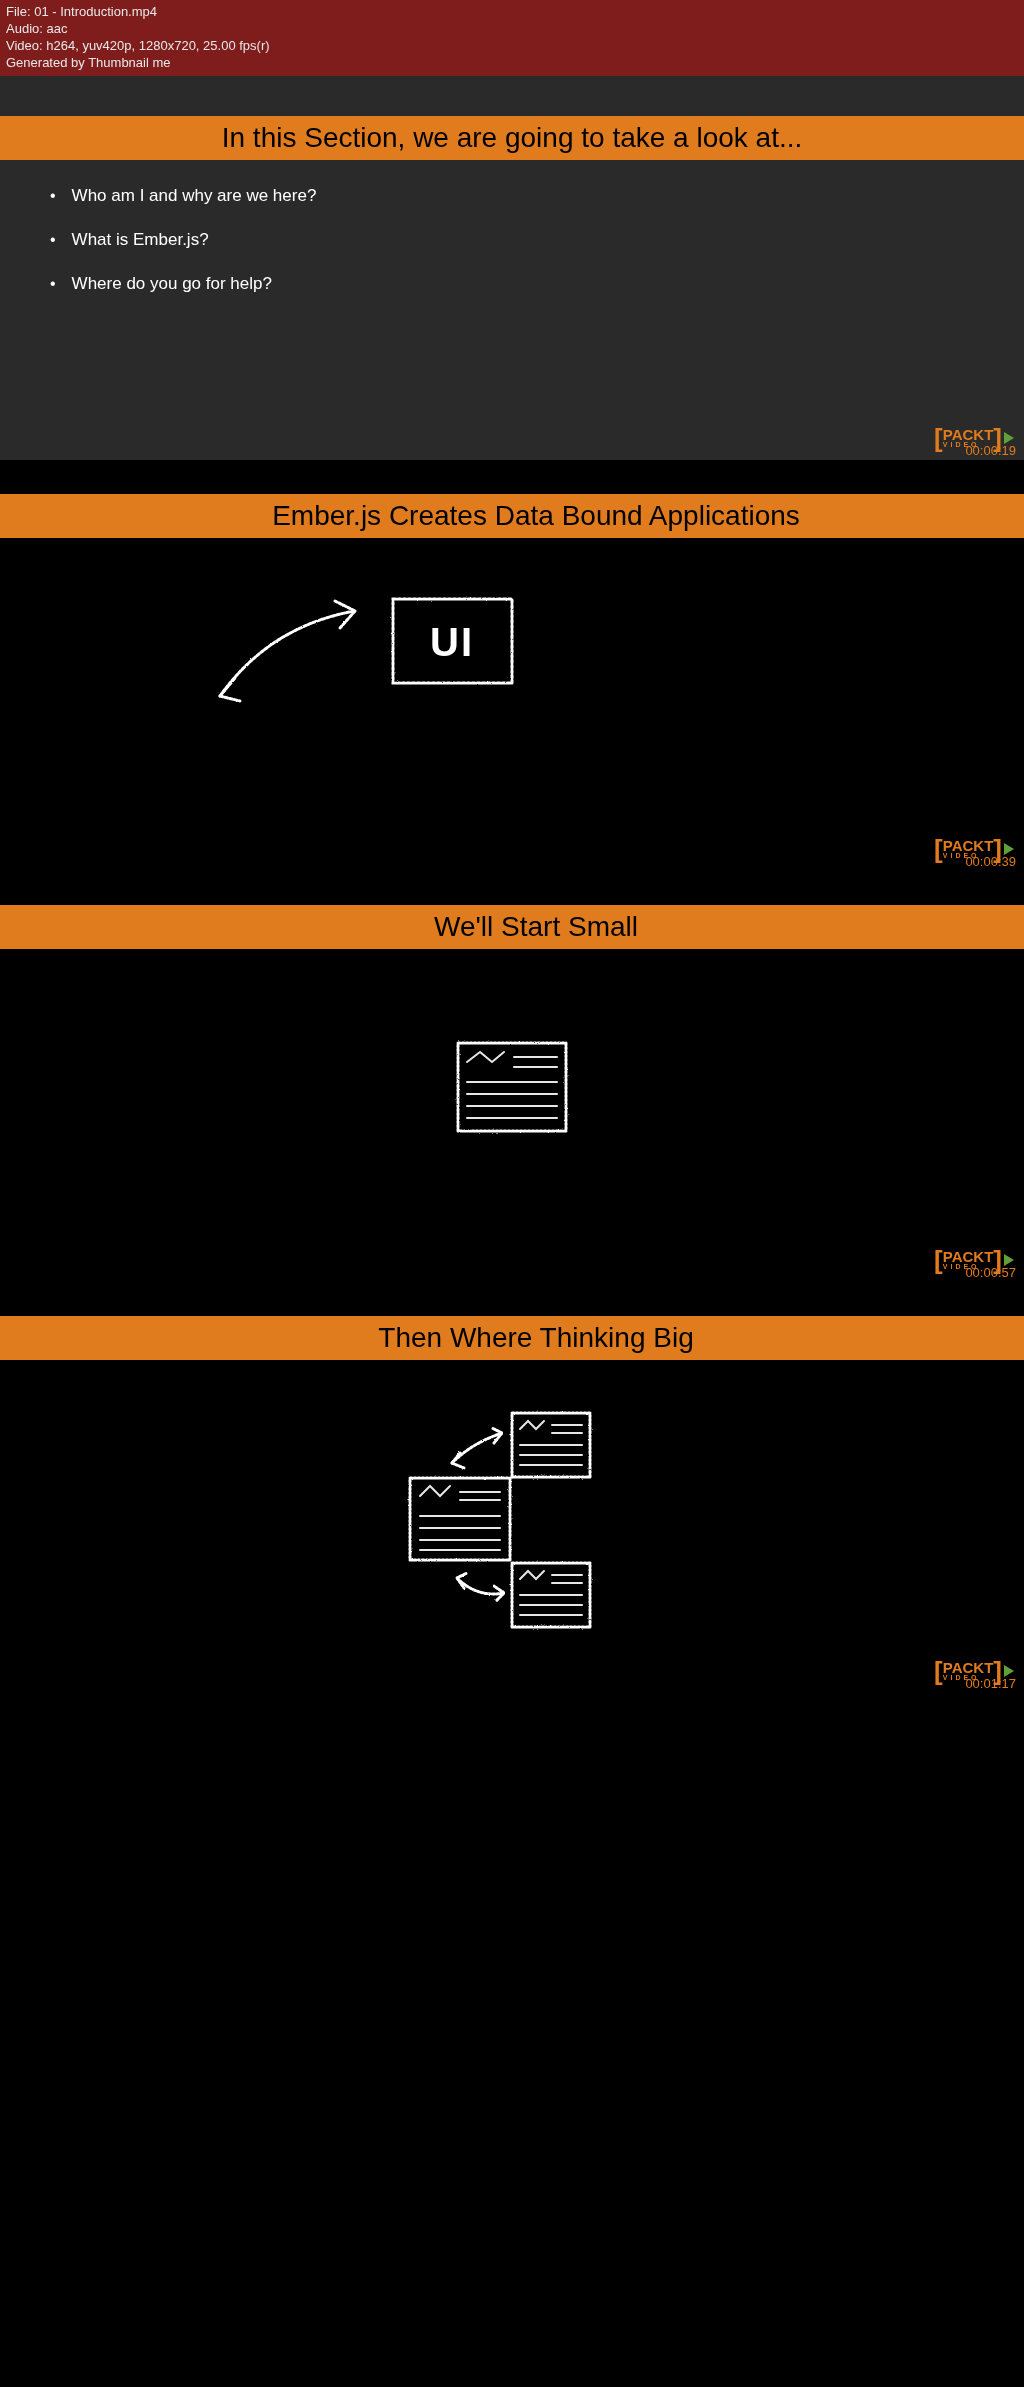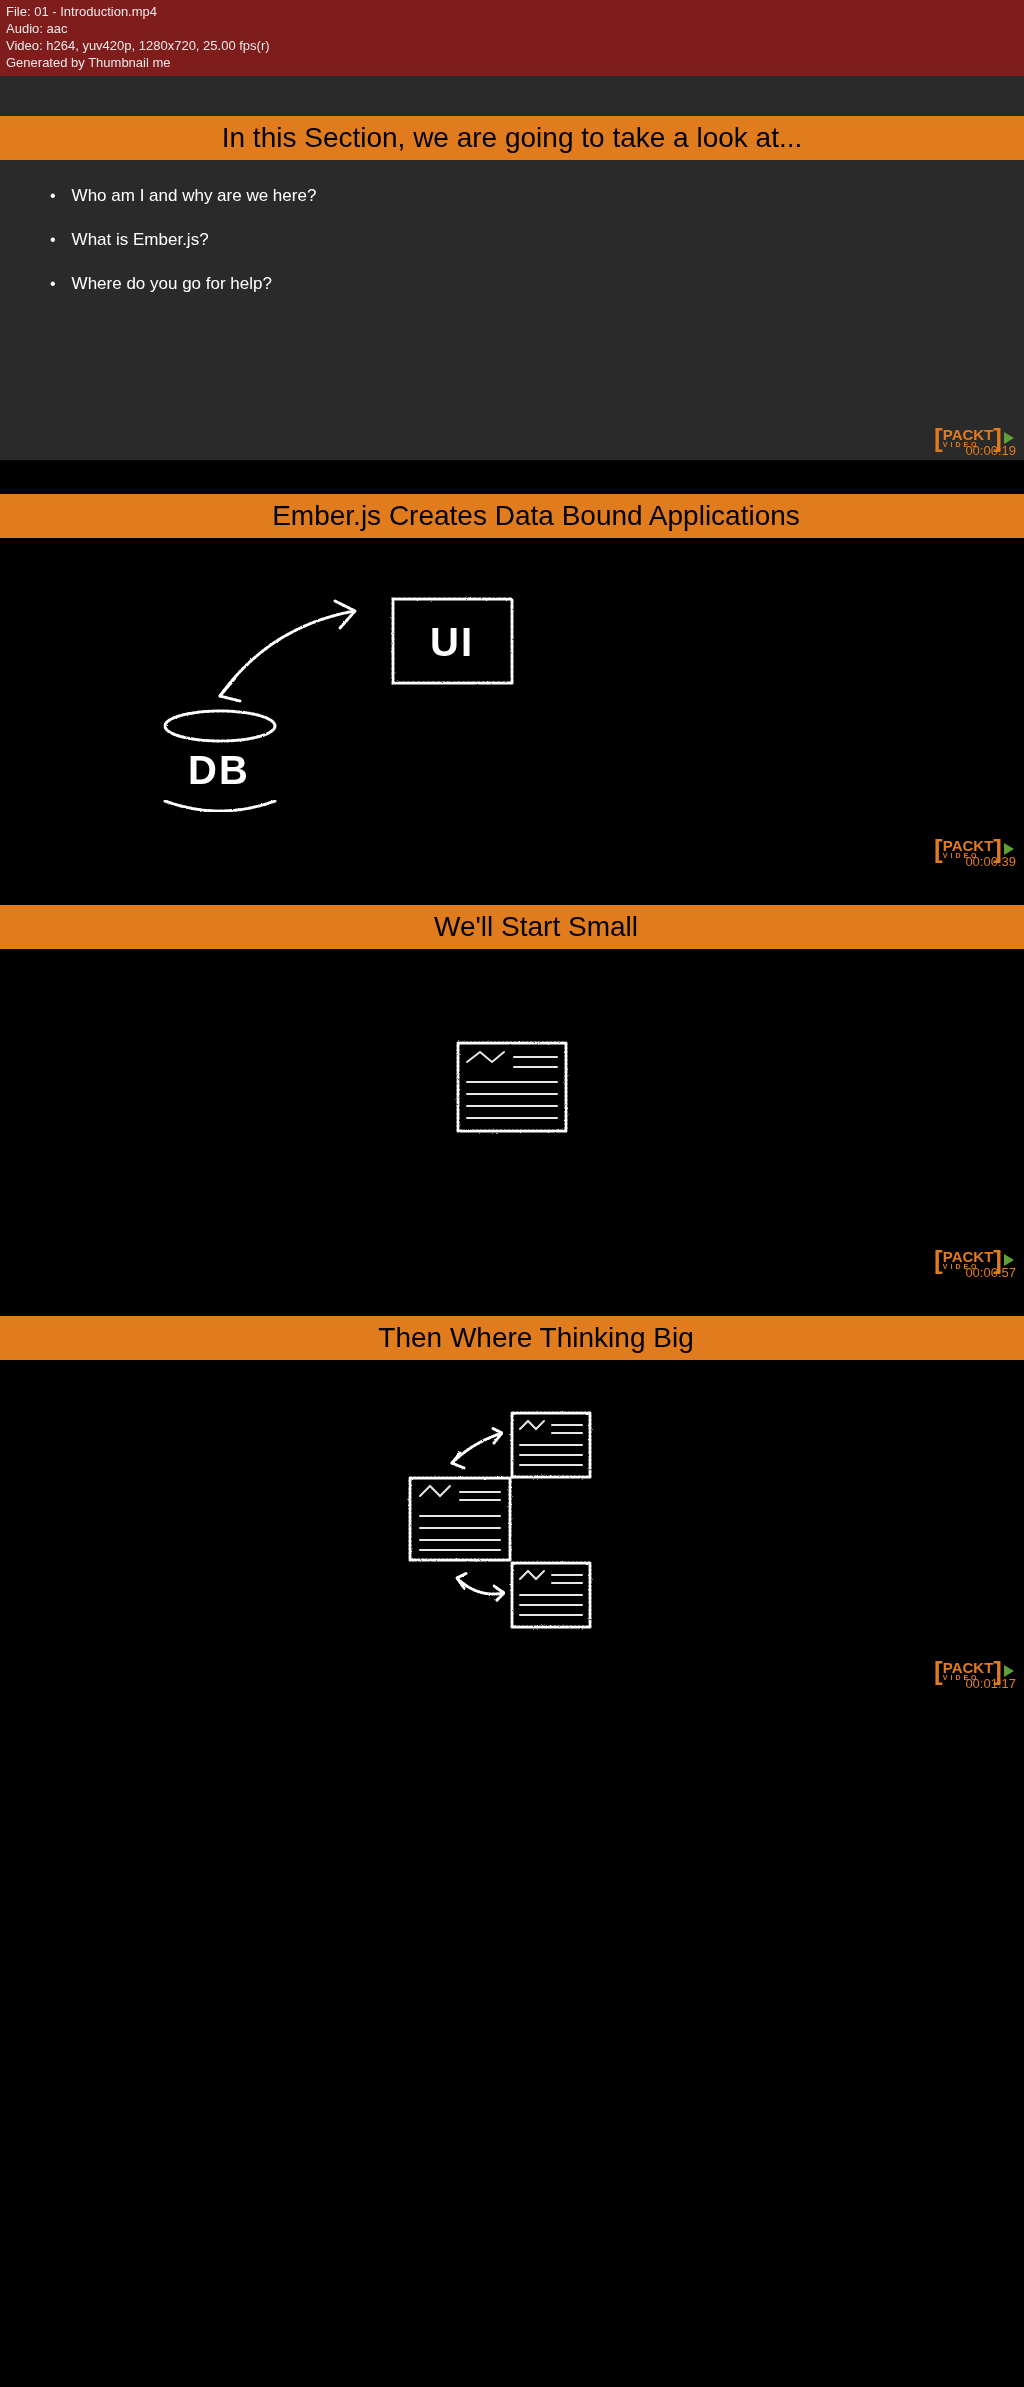--- a/index.html
+++ b/index.html
@@ -186,29 +186,20 @@
 <div class="frame" style="height:395px">
   <div class="title-bar top-10">Ember.js Creates Data Bound Applications</div>
   <div class="chalk-area">
     <div class="chalk-arrow">
       <svg viewBox="0 0 180 130">
         <path class="chalk-line" d="M 20 110 Q 70 40 155 25" stroke-dasharray="3 2"></path>
         <path class="chalk-line" d="M 155 25 L 135 15 M 155 25 L 140 42" stroke-dasharray="3 2"></path>
         <path class="chalk-line" d="M 20 110 L 35 92 M 20 110 L 40 115" stroke-dasharray="3 2"></path>
       </svg>
     </div>
-    <div class="chalk-db">
-      <svg viewBox="0 0 130 130">
-        <ellipse class="chalk-line" cx="65" cy="20" rx="55" ry="15" stroke-dasharray="3 2"></ellipse>
-        <path class="chalk-line" d="M 10 20 L 10 95" stroke-dasharray="3 2"></path>
-        <path class="chalk-line" d="M 120 20 L 120 95" stroke-dasharray="3 2"></path>
-        <path class="chalk-line" d="M 10 95 Q 65 115 120 95" stroke-dasharray="3 2"></path>
-        <text class="chalk-text" x="33" y="78">DB</text>
-      </svg>
-    </div>
     <div class="chalk-ui">
       <svg viewBox="0 0 135 100">
         <rect class="chalk-line" x="8" y="8" width="119" height="84" stroke-dasharray="3 2"></rect>
         <text class="chalk-text" x="45" y="65">UI</text>
       </svg>
     </div>
   </div>
   <div class="watermark">
     <span class="bracket">[</span>
     <span class="brand">

